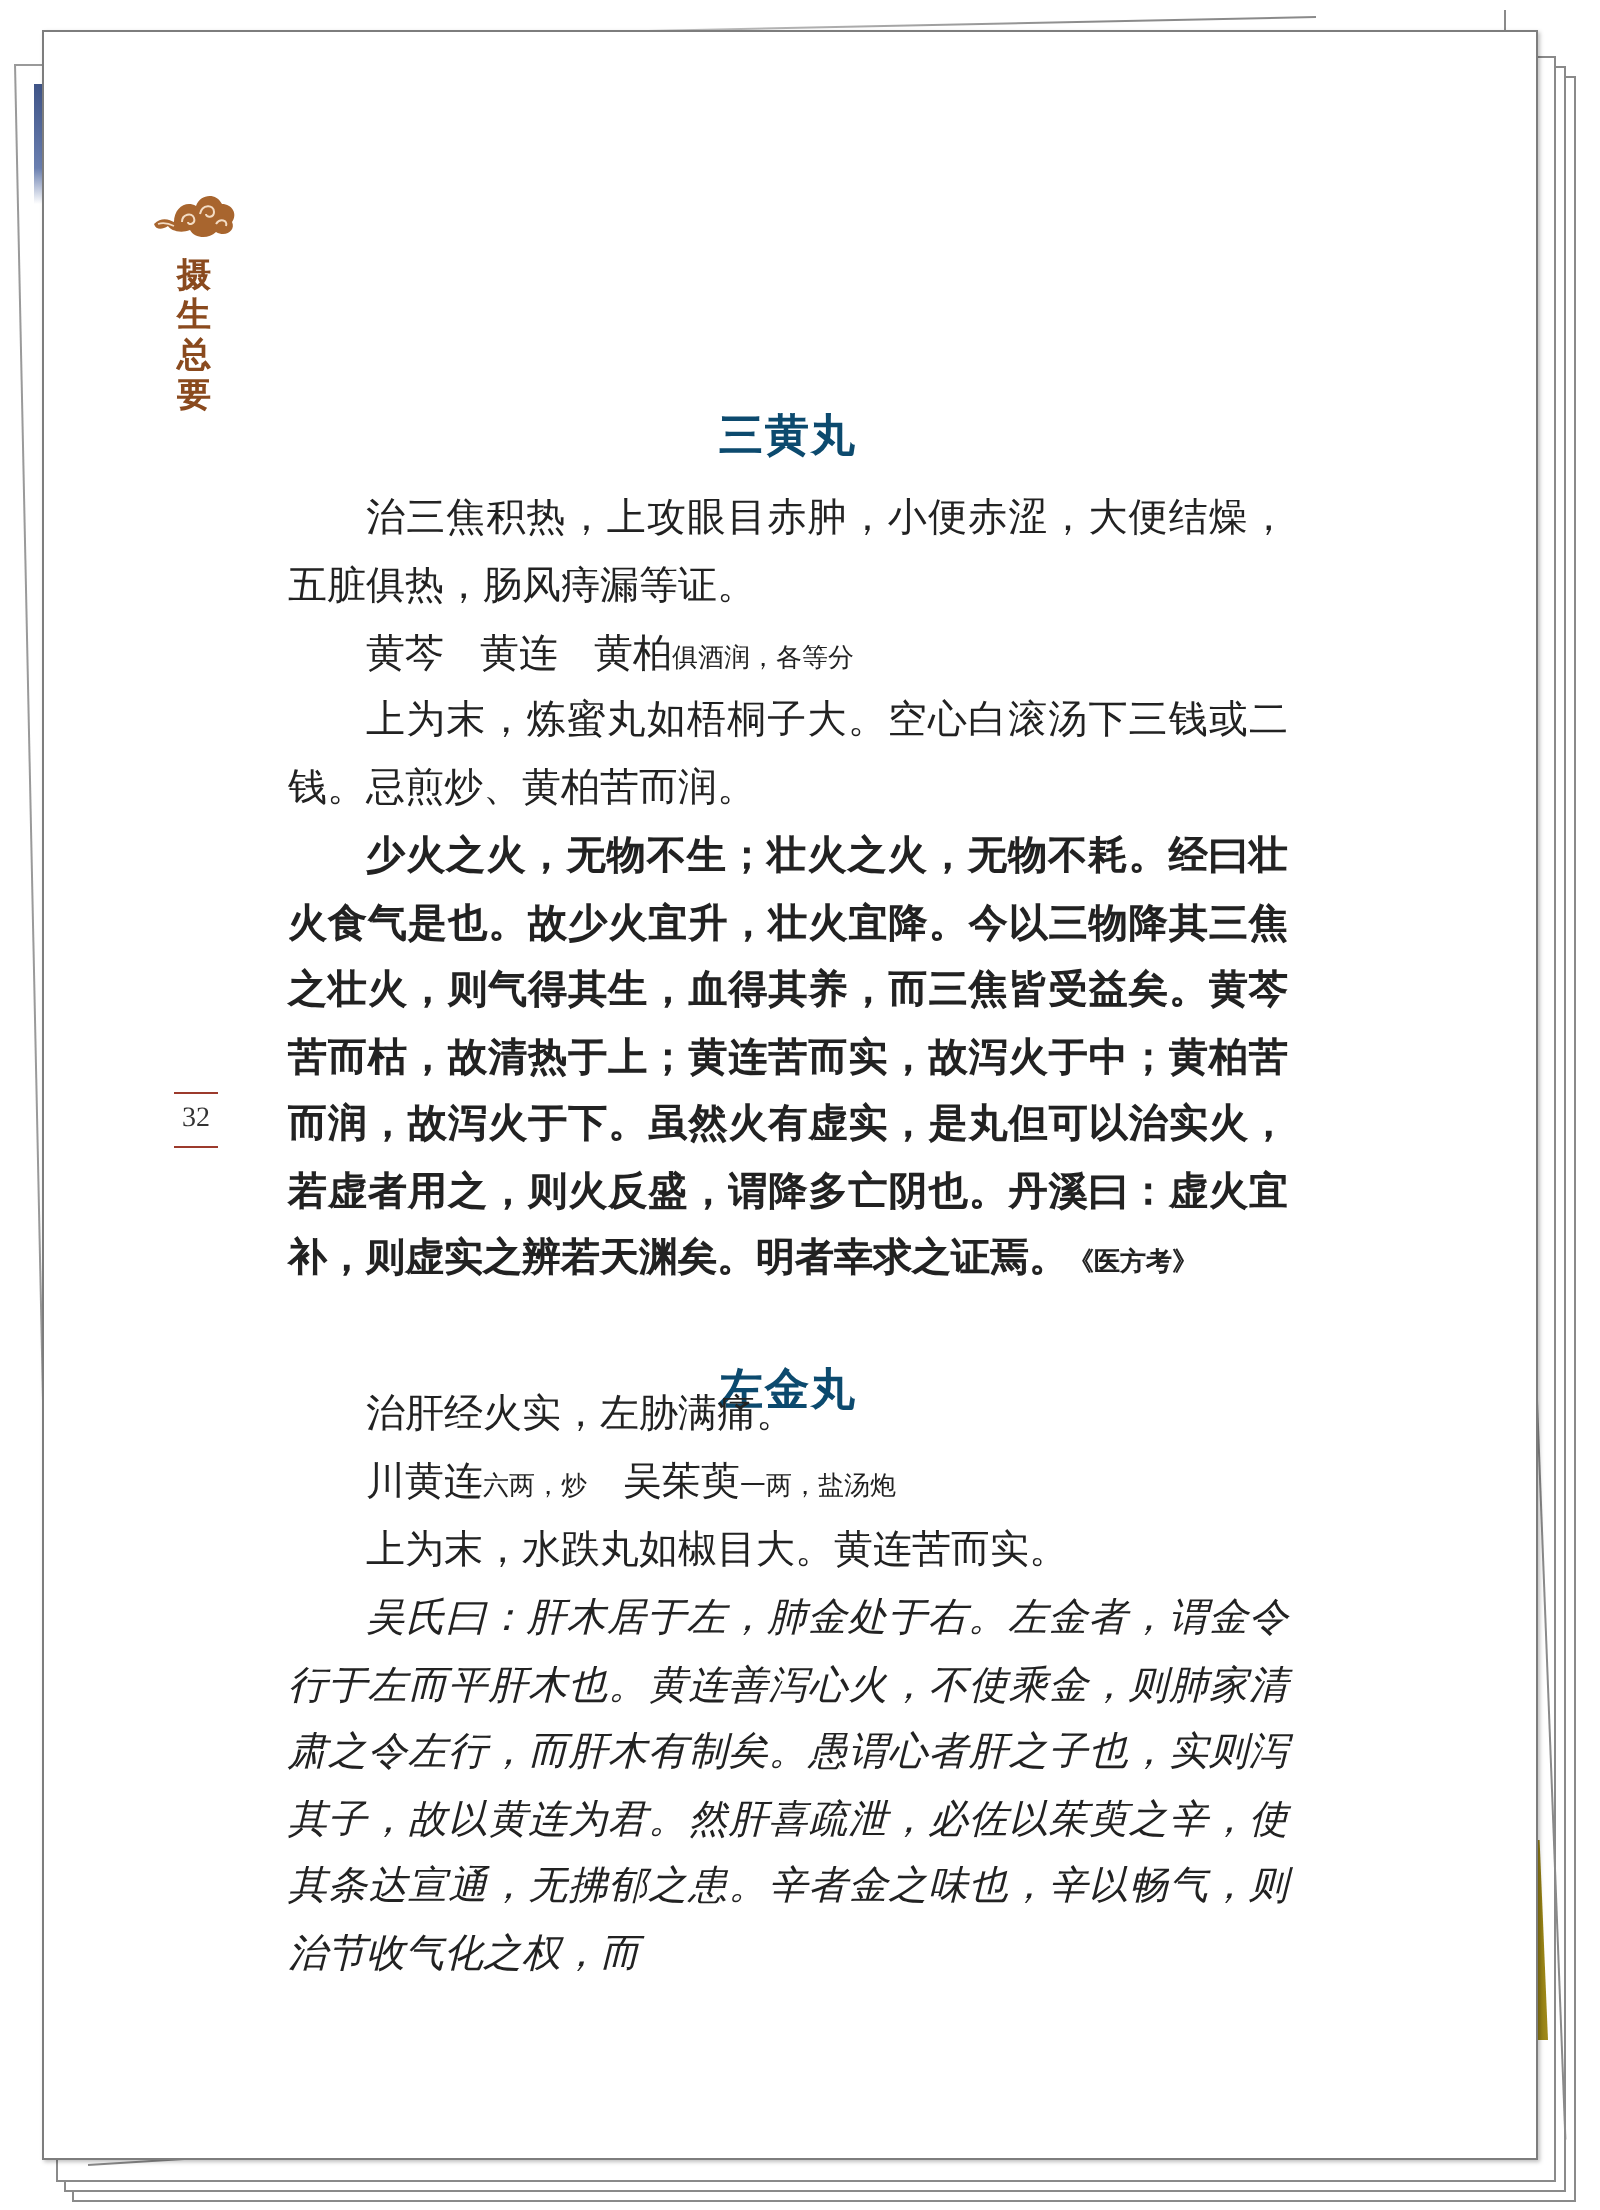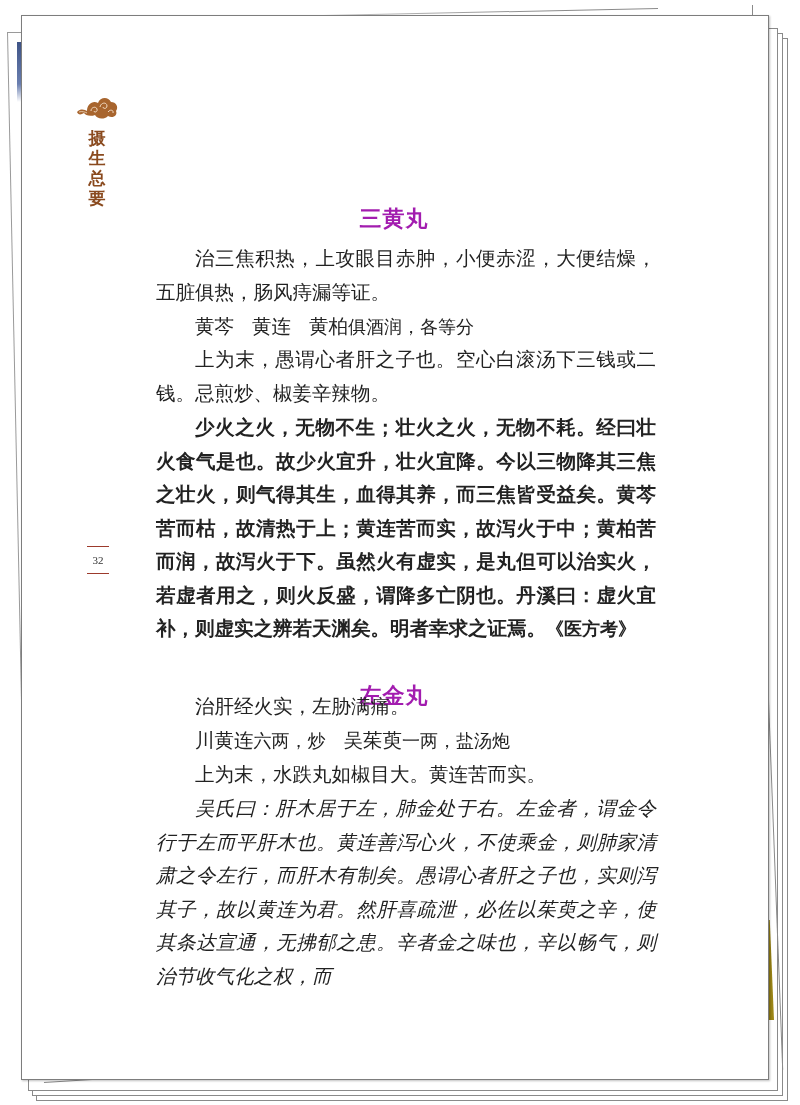--- a/index.html
+++ b/index.html
@@ -57,33 +57,33 @@
   .running-title {
     position: absolute; left: 63px; top: 112px; width: 24px;
     color: #8a4a1e; font-size: 17px; font-weight: bold; line-height: 20px;
     text-align: center; letter-spacing: 0;
   }
   .running-title span { display: block; }
   .page-number-wrap {
     position: absolute; left: 64px; top: 530px; width: 24px; text-align: center;
   }
   .pn-rule { height: 1px; background: #9c3a2c; width: 22px; margin: 0 auto; }
-  .pn-num { font-family: "Liberation Serif", serif; font-size: 11px; color: #333; line-height: 20px; margin: 3px 0; }
+  .pn-num { font-family: "Liberation Serif", serif; font-size: 14px; color: #333; line-height: 20px; margin: 3px 0; }
   .content {
     position: absolute; left: 122px; top: 0; width: 500px;
     color: #222; font-size: 19.5px; line-height: 33.5px;
     font-family: "DejaVu Serif", "Liberation Serif", serif;
   }
   .heading {
     position: absolute; left: 0; width: 500px; text-align: center;
-    color: #a21caf; font-size: 22px; font-weight: bold; letter-spacing: 1px;
+    color: #0c4a6e; font-size: 22px; font-weight: bold; letter-spacing: 1px;
   }
   .para { position: absolute; left: 0; width: 500px; text-align: justify; text-align-last: left; }
-  .indent { text-indent: 39px; margin-left: 12px; }
-  .small { font-size: 18px; }
+  .indent { text-indent: 39px; }
+  .small { font-size: 13px; }
   .gap { display: inline-block; width: 18px; }
 </style>
 </head>
 <body>
 
 <div class="sheet sheet-back-1"></div>
 <div class="sheet sheet-back-2"></div>
 <div class="sheet sheet-back-3"></div>
 <div class="sheet sheet-tilt-left"></div>
 <div class="blue-strip"></div>
@@ -119,21 +119,21 @@
   <div class="content">
 
     <div class="heading" style="top:186px;">三黄丸</div>
 
     <div class="para indent" style="top:226px;">治三焦积热，上攻眼目赤肿，小便赤涩，大便结燥，五脏俱热，肠风痔漏等证。</div>
 
     <div class="para indent" style="top:294px;">
       <span>黄芩</span><span class="gap"></span><span>黄连</span><span class="gap"></span><span>黄柏</span><span class="small">俱酒润，各等分</span>
     </div>
 
-    <div class="para indent" style="top:327px;">上为末，愚谓心者肝之子也。空心白滚汤下三钱或二钱。忌煎炒、椒姜辛辣物。</div>
+    <div class="para indent" style="top:327px;">上为末，炼蜜丸如梧桐子大。空心白滚汤下三钱或二钱。忌煎炒、黄柏苦而润。</div>
 
     <div class="para indent" style="top:395px;font-weight:bold;"><span>少火之火，无物不生；壮火之火，无物不耗。经曰壮火食气是也。故少火宜升，壮火宜降。今以三物降其三焦之壮火，则气得其生，血得其养，而三焦皆受益矣。黄芩苦而枯，故清热于上；黄连苦而实，故泻火于中；黄柏苦而润，故泻火于下。虽然火有虚实，是丸但可以治实火，若虚者用之，则火反盛，谓降多亡阴也。丹溪曰：虚火宜补，则虚实之辨若天渊矣。明者幸求之证焉。</span><span class="small">《医方考》</span></div>
 
     <div class="heading" style="top:651px;margin-top:12px;">左金丸</div>
 
     <div class="para indent" style="top:674px;">治肝经火实，左胁满痛。</div>
 
     <div class="para indent" style="top:708px;">
       <span>川黄连</span><span class="small">六两，炒</span><span class="gap"></span><span>吴茱萸</span><span class="small">一两，盐汤炮</span>
     </div>

